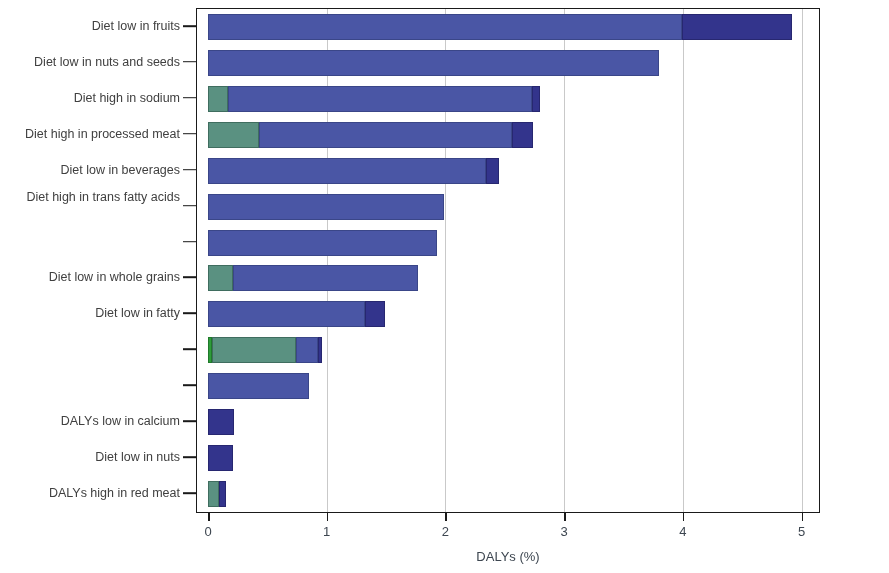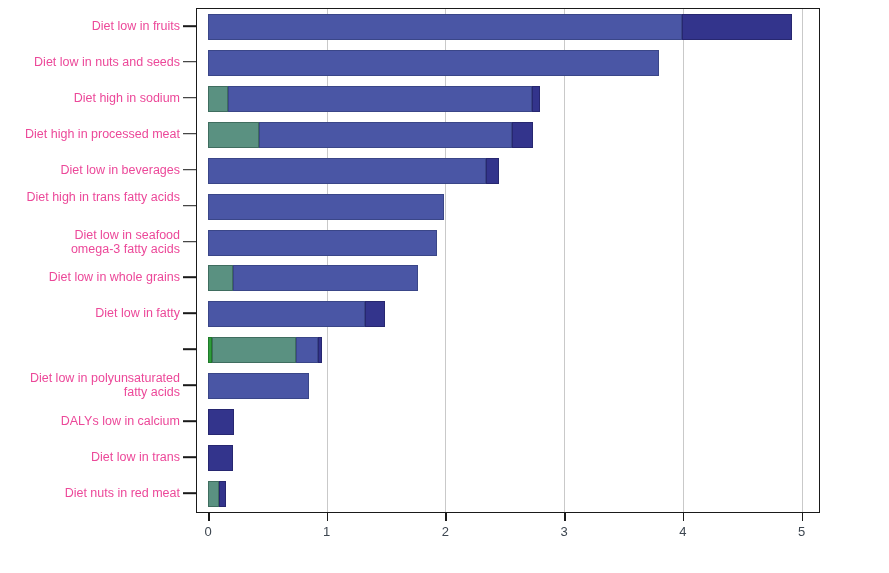--- a/index.html
+++ b/index.html
@@ -47,21 +47,21 @@
   .seg.darkblue{background:#33348c;border:1px solid #272770;}
 
   
   #ylabels{position:absolute;left:0;top:0;width:196px;height:513px;}
   .ylabel{
     position:absolute;
     right:16px;
     text-align:right;
     font-size:12.5px;
     line-height:14px;
-    color:#ec4899;
+    color:#404040;
     white-space:pre-line;
     transform:translateY(-50%);
   }
   .ytick{
     position:absolute;
     right:0px;
     width:13px;height:1.6px;
     background:#1a1a1a;
     transform:translateY(-50%);
   }
@@ -99,36 +99,32 @@
       <div class="ylabel" style="top: 61.8929px;">Diet low in nuts and seeds</div>
       <div class="ytick" style="top: 97.8214px;"></div>
       <div class="ylabel" style="top: 97.8214px;">Diet high in sodium</div>
       <div class="ytick" style="top: 133.75px;"></div>
       <div class="ylabel" style="top: 133.75px;">Diet high in processed meat</div>
       <div class="ytick" style="top: 169.679px;"></div>
       <div class="ylabel" style="top: 169.679px;">Diet low in beverages</div>
       <div class="ytick" style="top: 205.607px;"></div>
       <div class="ylabel" style="top: 197px;">Diet high in trans fatty acids</div>
       <div class="ytick" style="top: 241.536px;"></div>
-      <div class="ylabel" style="top: 241.536px;">Diet low in seafood
-omega-3 fatty acids</div>
       <div class="ytick" style="top: 277.464px;"></div>
       <div class="ylabel" style="top: 277.464px;">Diet low in whole grains</div>
       <div class="ytick" style="top: 313.393px;"></div>
       <div class="ylabel" style="top: 313.393px;">Diet low in fatty</div>
       <div class="ytick" style="top: 349.321px;"></div>
       <div class="ytick" style="top: 385.25px;"></div>
-      <div class="ylabel" style="top: 385.25px;">Diet low in polyunsaturated
-fatty acids</div>
       <div class="ytick" style="top: 421.179px;"></div>
       <div class="ylabel" style="top: 421.179px;">DALYs low in calcium</div>
       <div class="ytick" style="top: 457.107px;"></div>
-      <div class="ylabel" style="top: 457.107px;">Diet low in trans</div>
+      <div class="ylabel" style="top: 457.107px;">Diet low in nuts</div>
       <div class="ytick" style="top: 493.036px;"></div>
-      <div class="ylabel" style="top: 493.036px;">Diet nuts in red meat</div>
+      <div class="ylabel" style="top: 493.036px;">DALYs high in red meat</div>
     </div>
 
   <div id="plot-frame">
     <div id="grid">
         <div class="gridline" style="left: 129.701px;"></div>
         <div class="gridline" style="left: 248.402px;"></div>
         <div class="gridline" style="left: 367.102px;"></div>
         <div class="gridline" style="left: 485.803px;"></div>
         <div class="gridline" style="left: 604.504px;"></div>
       </div>
@@ -212,20 +208,21 @@
         <div class="row" style="top: 472.036px;">
           <div class="bar" title="Diet high in red meat: 0.15%" style="left: 11px;">
             <div class="seg green" style="width: 10.6831px;"></div>
             <div class="seg darkblue" style="width: 7.12205px;"></div>
           </div>
         </div>
       </div>
   </div>
 
   <div id="xaxis">
+    <div id="xaxis-title">DALYs (%)</div>
   <div class="xtick" style="left: 12px;"></div>
       <div class="xticklabel" style="left: 12px;">0</div>
       <div class="xtick" style="left: 130.701px;"></div>
       <div class="xticklabel" style="left: 130.701px;">1</div>
       <div class="xtick" style="left: 249.402px;"></div>
       <div class="xticklabel" style="left: 249.402px;">2</div>
       <div class="xtick" style="left: 368.102px;"></div>
       <div class="xticklabel" style="left: 368.102px;">3</div>
       <div class="xtick" style="left: 486.803px;"></div>
       <div class="xticklabel" style="left: 486.803px;">4</div>

